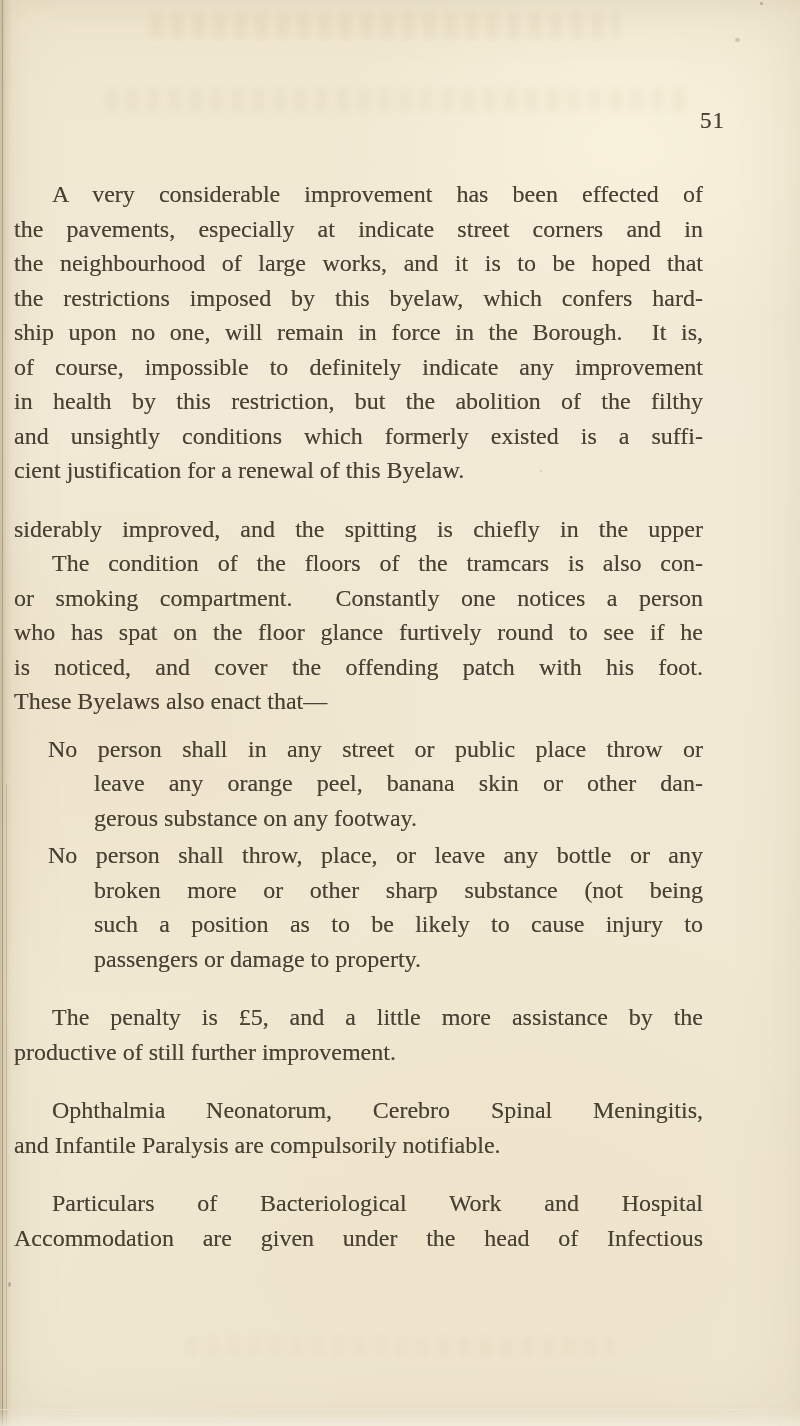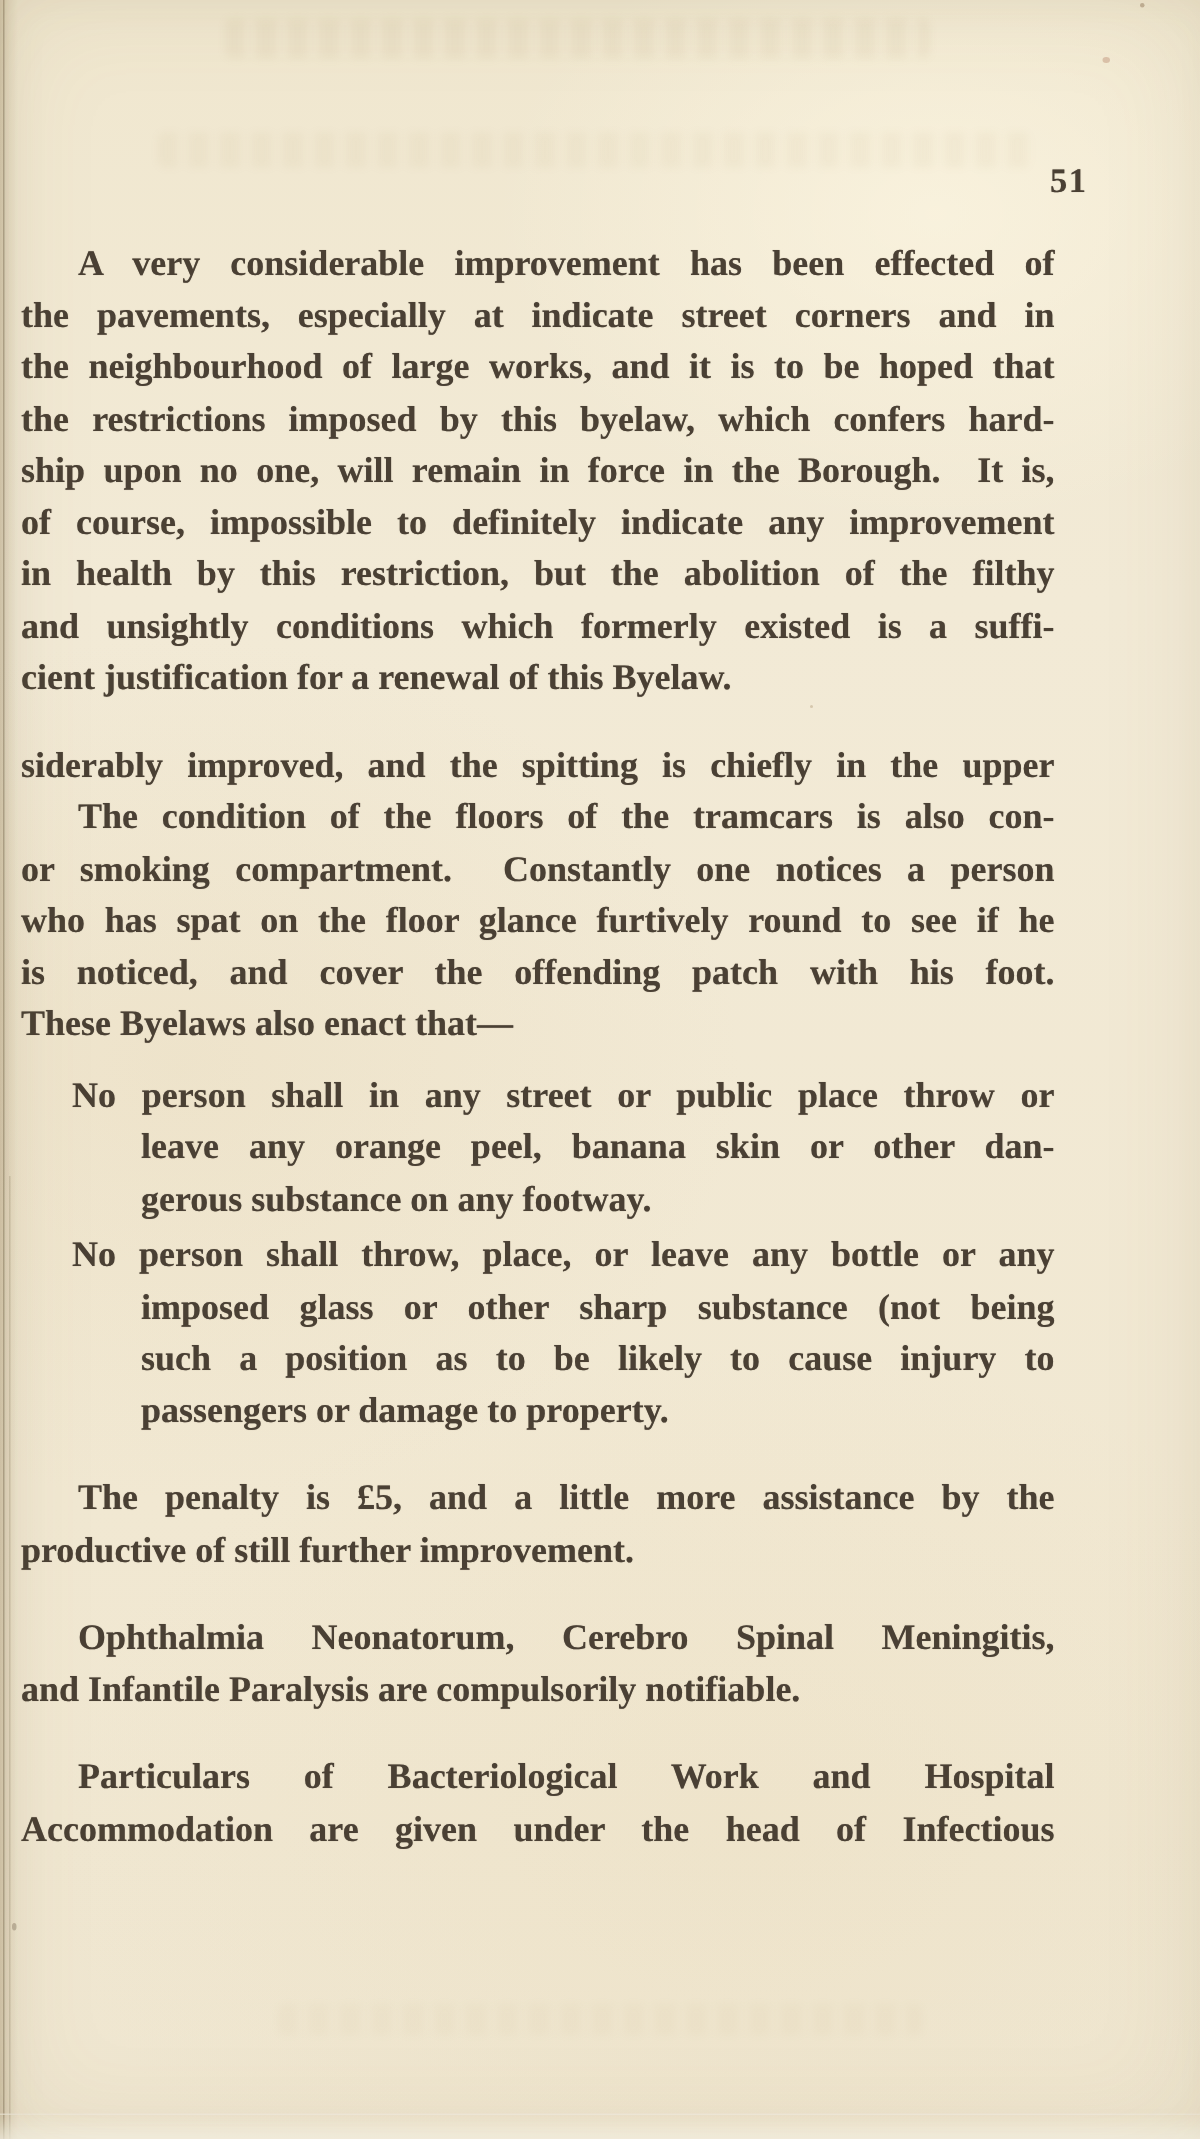--- a/index.html
+++ b/index.html
@@ -12,21 +12,20 @@
     background: #f1e8d2;
   }
   .page {
     position: absolute;
     inset: 0;
     background:
       radial-gradient(420px 300px at 78% 10%, rgba(255,249,230,0.55), transparent 70%),
       radial-gradient(520px 400px at 15% 50%, rgba(228,212,178,0.28), transparent 72%),
       radial-gradient(640px 460px at 62% 86%, rgba(234,220,188,0.30), transparent 72%),
       linear-gradient(180deg, #f0e7cf 0%, #f2ead6 28%, #f1e8d2 70%, #efe6d0 100%);
-    font-weight: bold;
   }
   
   .vignette {
     position: absolute; inset: 0; pointer-events: none;
     box-shadow: inset 0 0 70px rgba(130,108,66,0.10), inset 8px 0 26px rgba(130,108,66,0.07);
   }
   .binding-edge {
     position: absolute; left: 0; top: 0; width: 12px; height: 100%;
     background: linear-gradient(90deg, rgba(152,131,94,0.30), rgba(152,131,94,0.10) 55%, rgba(152,131,94,0) 100%);
   }
@@ -58,21 +57,21 @@
     font-size: 23px; color: #4a4034;
     text-shadow: 0 0 0.5px rgba(74,64,52,0.6);
     letter-spacing: 1px;
   }
   .text-block {
     position: absolute; left: 14px; top: 159px; width: 689px;
     font-size: 24px; line-height: 34.5px; color: #4a4034;
     text-shadow: 0 0 0.5px rgba(74,64,52,0.55);
   }
   .para { margin: 24px 0 0 0; }
-  .para:first-child { margin-top: 0; }
+  .para:first-child { margin-top: 18px; }
   .para.bylaw { margin-left: 80px; margin-top: 13px; }
   .para.bylaw2 { margin-top: 3px; }
   .para.penalty { }
   .line { text-align: justify; text-align-last: justify; }
   .line.last { text-align-last: left; }
   .line.indent { text-indent: 38px; }
   .line.hang { text-indent: -46px; }
 </style>
 </head>
 <body>
@@ -114,21 +113,21 @@
     </div>
 
     <div class="para bylaw">
       <div class="line hang">No person shall in any street or public place throw or</div>
       <div class="line">leave any orange peel, banana skin or other dan-</div>
       <div class="line last">gerous substance on any footway.</div>
     </div>
 
     <div class="para bylaw bylaw2">
       <div class="line hang">No person shall throw, place, or leave any bottle or any</div>
-      <div class="line">imposed glass or other sharp substance (not being</div>
+      <div class="line">broken more or other sharp substance (not being</div>
       <div class="line">such a position as to be likely to cause injury to</div>
       <div class="line last">passengers or damage to property.</div>
     </div>
 
     <div class="para penalty">
       <div class="line indent">The penalty is £5, and a little more assistance by the</div>
       <div class="line last">productive of still further improvement.</div>
     </div>
 
     <div class="para">

